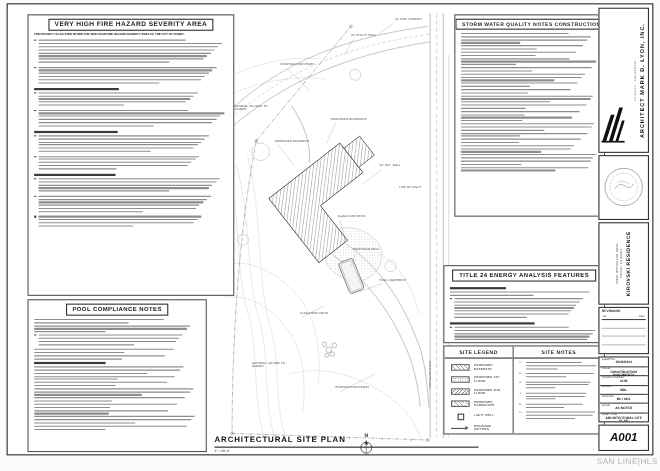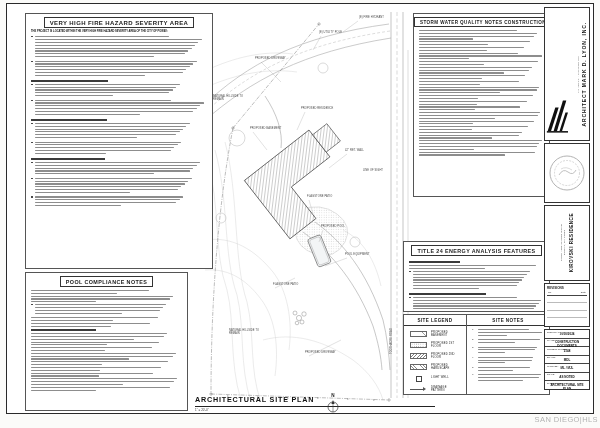--- a/index.html
+++ b/index.html
@@ -667,16 +667,19 @@
         <div class="f-row">
           <span class="f-label">SCALE:</span>
           <span class="f-value">AS NOTED</span>
         </div>
         <div class="f-row">
           <span class="f-label">SHEET TITLE:</span>
           <span class="f-value">ARCHITECTURAL SITE PLAN</span>
         </div>
       </div>
 
+    <div class="tb-sec num-sec">
+      <span class="sheet-num">A001</span>
+    </div>
   </div>
 </div>
 
-<div class="watermark">SAN DIEGO|HLS</div>
+<div class="watermark">SAN LINE|HLS</div>
 
 </body></html>

